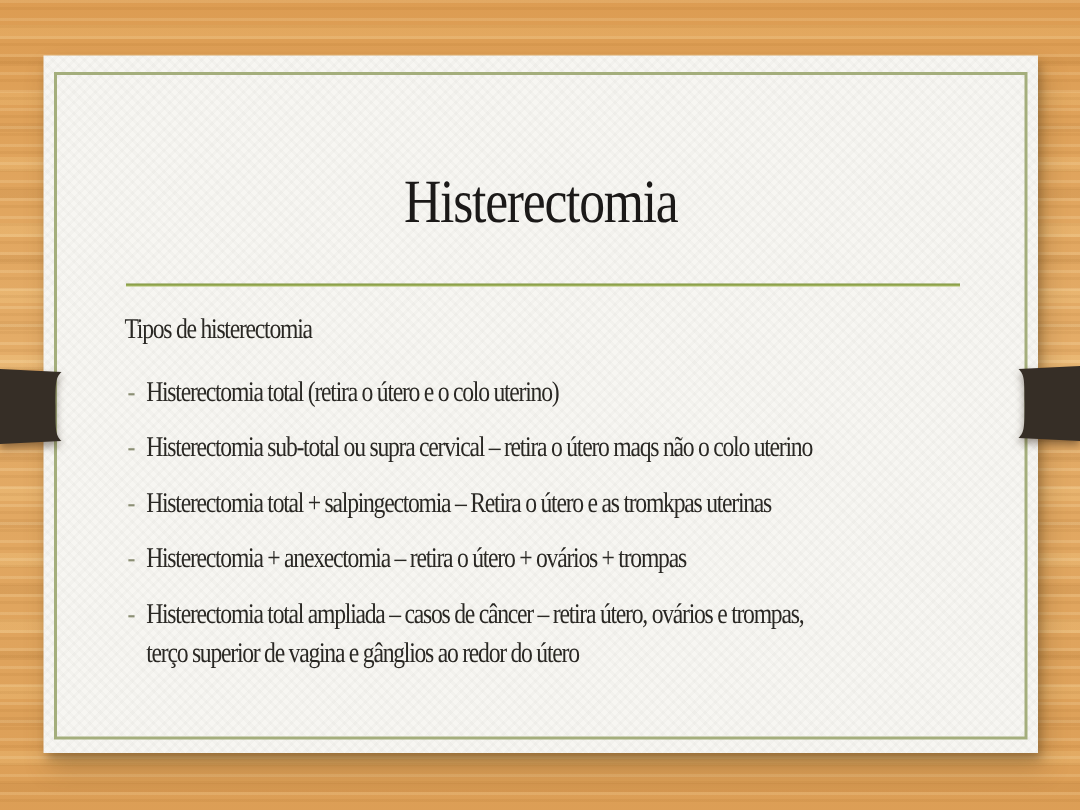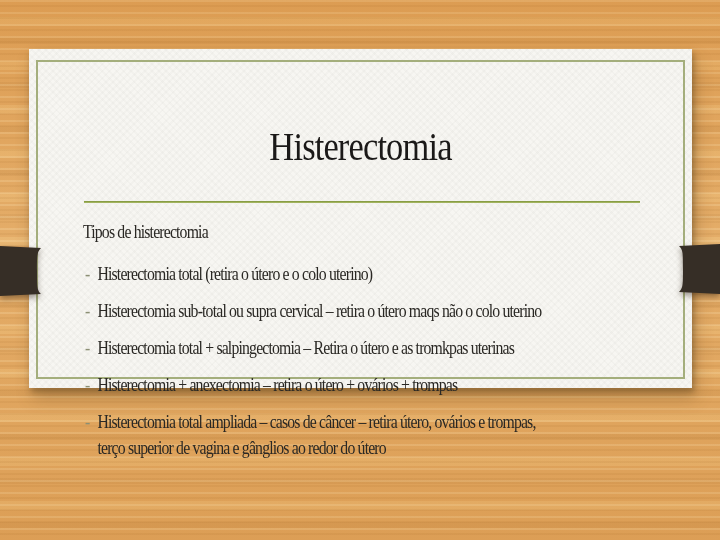--- a/index.html
+++ b/index.html
@@ -15,27 +15,26 @@
       repeating-linear-gradient(to bottom,
         rgba(255,236,192,0.22) 0 2px, rgba(0,0,0,0) 2px 5px,
         rgba(150,92,26,0.10) 5px 7px, rgba(0,0,0,0) 7px 12px),
       repeating-linear-gradient(to bottom,
         rgba(0,0,0,0) 0 17px, rgba(255,221,152,0.22) 17px 26px,
         rgba(0,0,0,0) 26px 38px, rgba(142,86,26,0.10) 38px 44px),
       #e0a45d;
   }
   
   .slide{
-    position:absolute;left:29px;top:37px;width:663px;height:339px;
+    position:absolute;left:29px;top:37px;width:663px;height:465px;
     background-color:#f7f6f2;
     background-image:
       repeating-linear-gradient(45deg, rgba(120,120,110,0.035) 0 2px, rgba(0,0,0,0) 2px 5px),
       repeating-linear-gradient(-45deg, rgba(120,120,110,0.035) 0 2px, rgba(0,0,0,0) 2px 5px);
     box-shadow: 2px 4px 6px rgba(100,70,30,0.45), 4px 10px 16px rgba(100,70,30,0.30);
-    margin-top: 12px;
   }
   .inner-border{
     position:absolute;left:7px;right:7px;top:11px;bottom:9px;
     border:2px solid #a4ae7c;pointer-events:none;
   }
   
   .title{
     position:absolute;left:0;right:0;top:72px;margin:0;
     text-align:center;font-weight:normal;
     font-size:41px;line-height:50px;letter-spacing:-1px;

